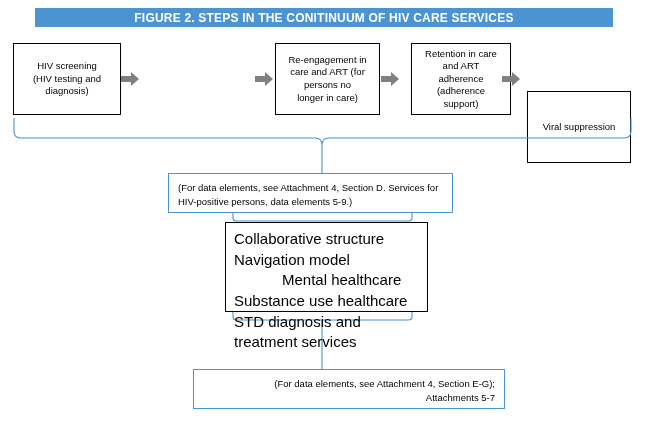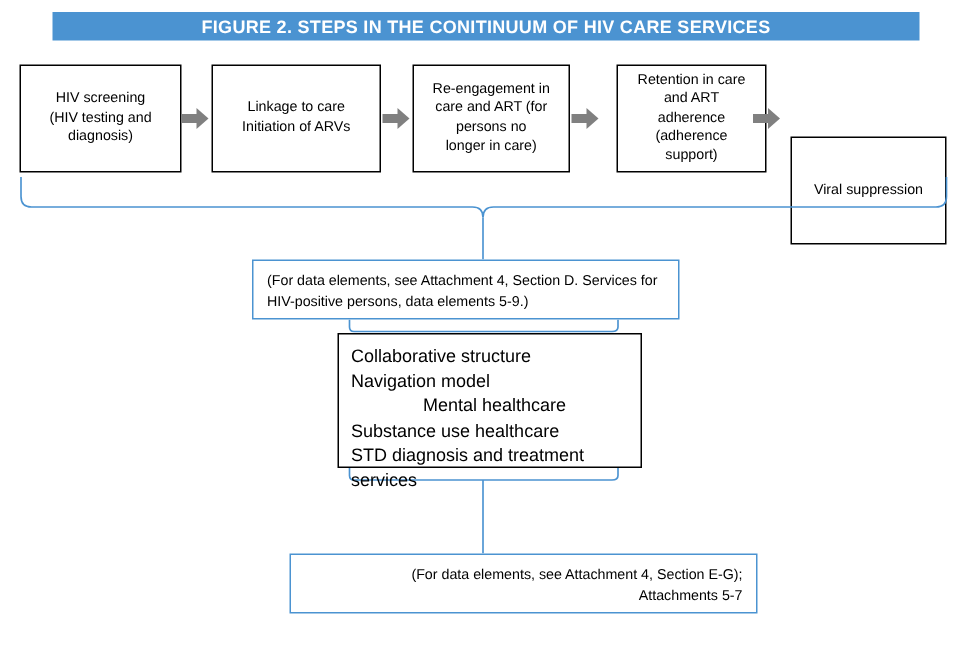--- a/index.html
+++ b/index.html
@@ -122,21 +122,21 @@
 
   .services-box {
     position: absolute;
     left: 225px;
     top: 222px;
     width: 203px;
     height: 90px;
     border: 1px solid #000000;
     background: #ffffff;
     box-sizing: border-box;
-    font-size: 12px;
+    font-size: 15px;
     color: #000000;
     line-height: 1.38;
     padding: 6px 8px;
   }
   .services-box .indent { padding-left: 48px; }
 
   
   svg.lines {
     position: absolute;
     left: 0; top: 0;
@@ -153,26 +153,20 @@
   <div class="title-banner">FIGURE 2.  STEPS IN THE CONITINUUM OF HIV CARE SERVICES</div>
 
   <div class="step-box sb0">
     <div>
       <span>HIV screening</span>
       <span>(HIV testing and</span>
       <span>diagnosis)</span>
     </div>
   </div>
 
-  <div class="step-box sb1">
-    <div>
-      <span>Linkage to care</span>
-      <span>Initiation of ARVs</span>
-    </div>
-  </div>
 
   <div class="step-box sb2">
     <div>
       <span>Re-engagement in</span>
       <span>care and ART (for</span>
       <span>persons no</span>
       <span>longer in care)</span>
     </div>
   </div>
 

